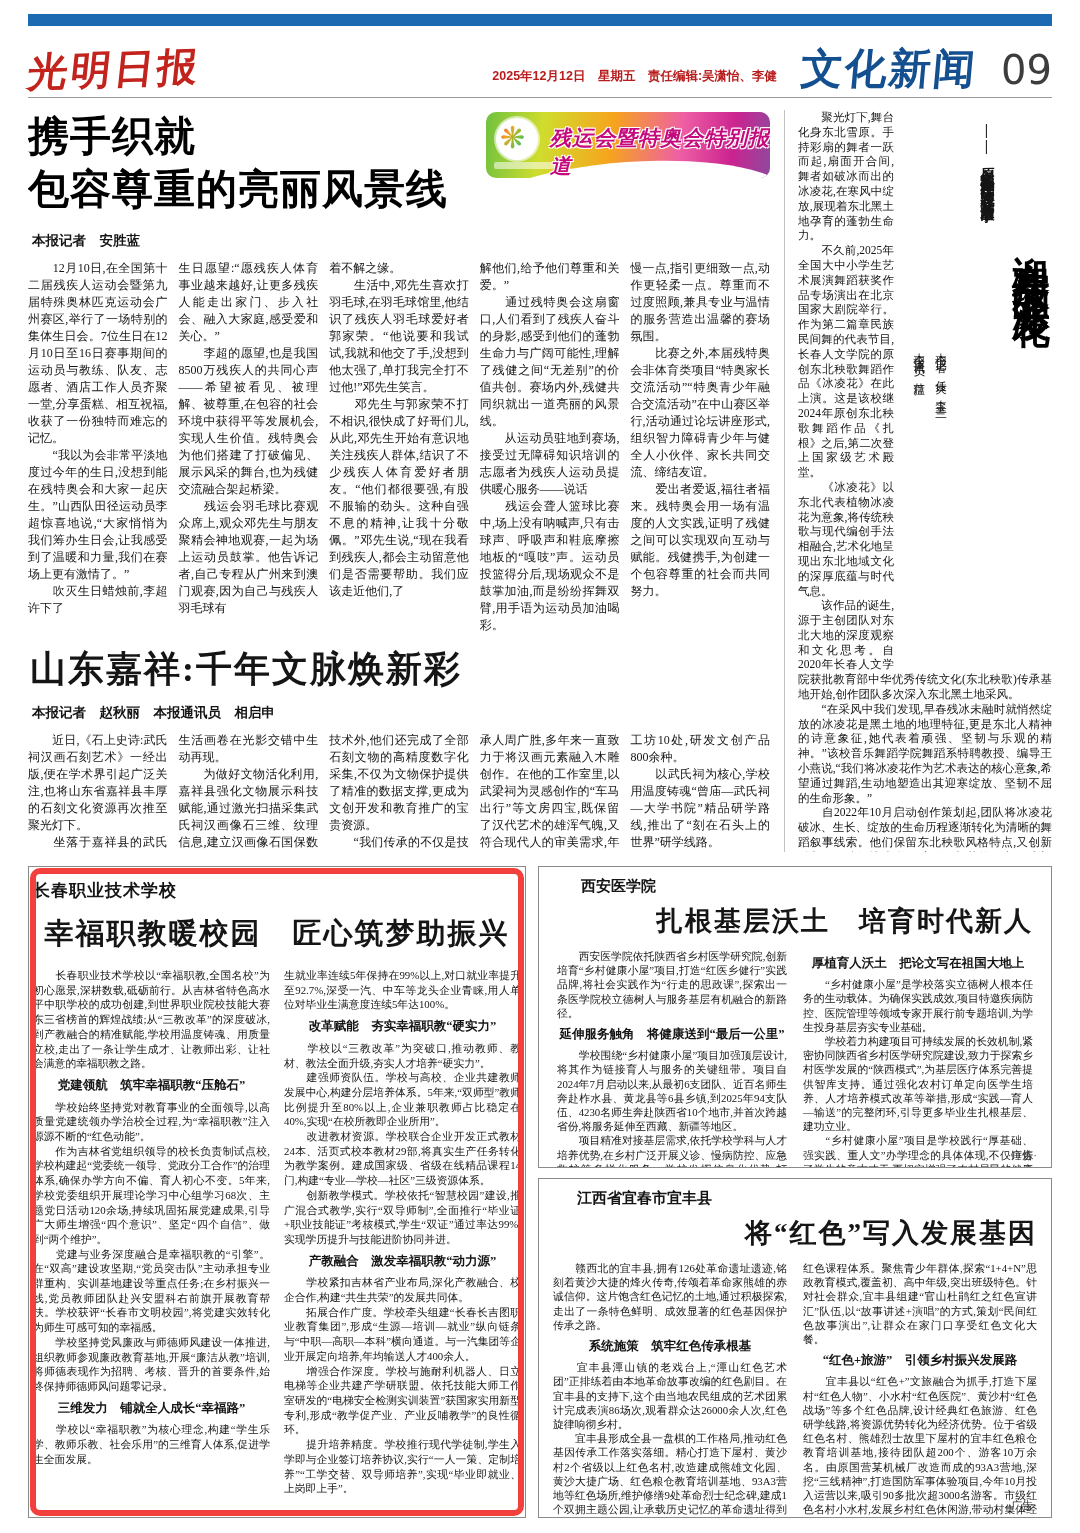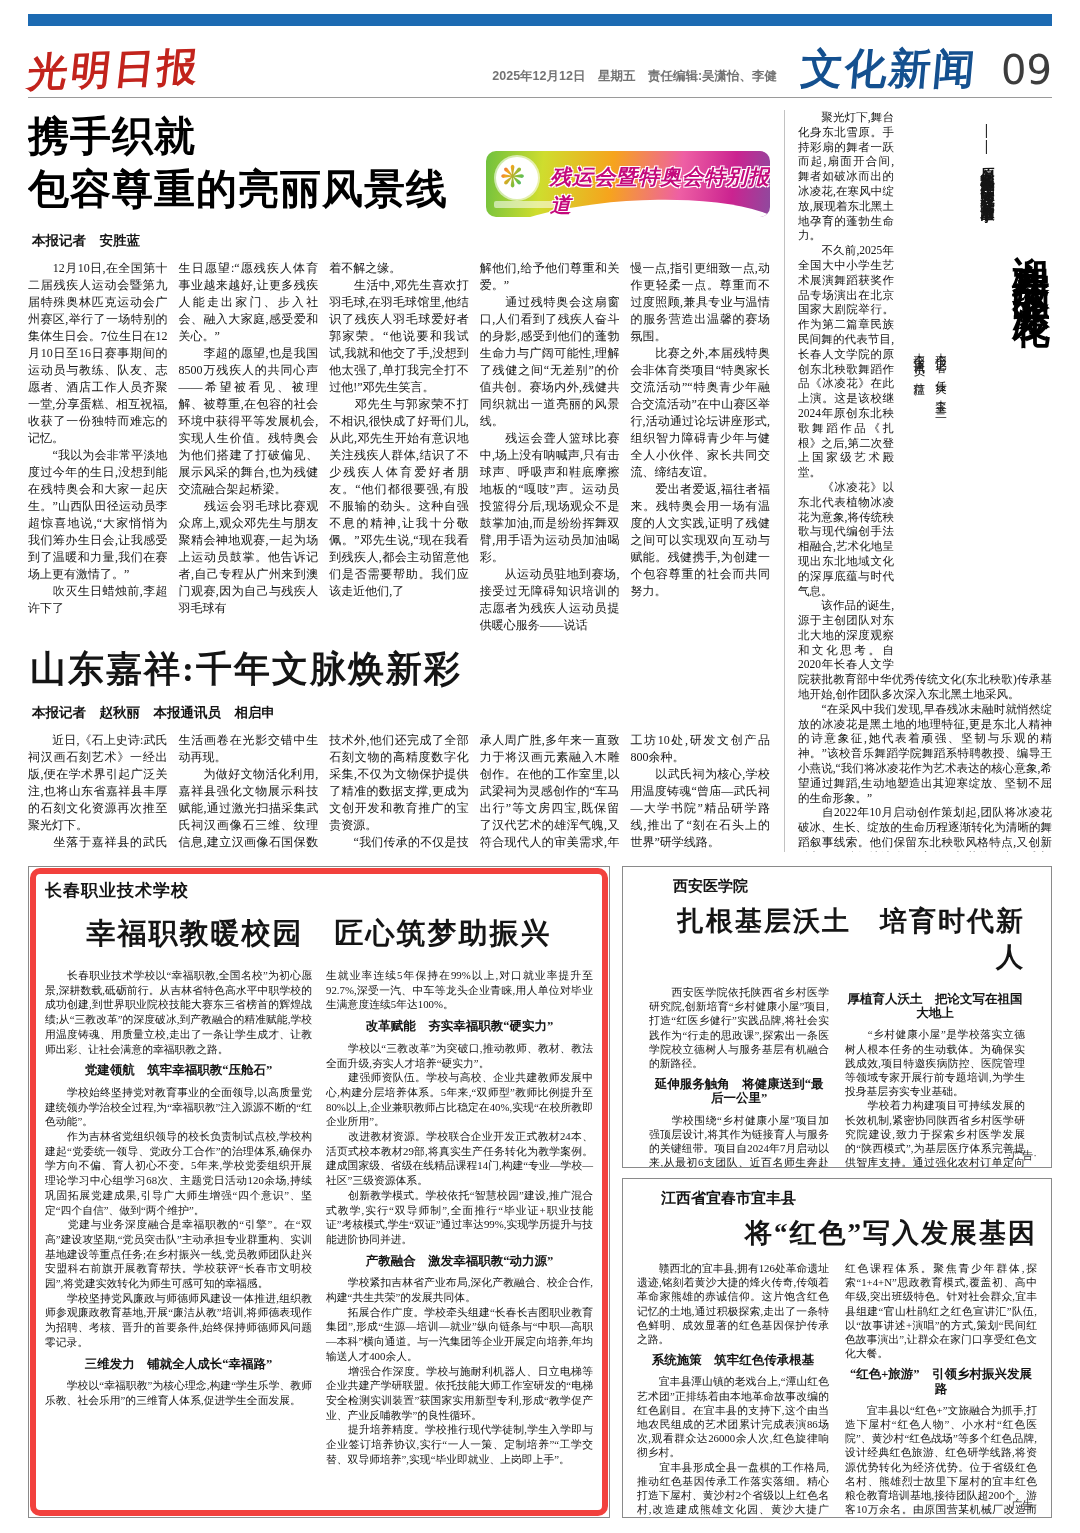--- a/index.html
+++ b/index.html
@@ -2,29 +2,29 @@
 <html><head>
 <meta charset="utf-8">
 <style>
   html,body{margin:0;padding:0}
   body{width:1080px;height:1533px;background:#fff;overflow:hidden;position:relative;
        font-family:"Liberation Serif","DejaVu Serif",serif;color:#151515;}
   
   .topbar{height:12px;background:#1c6ab2;margin:14px 28px 0 28px}
   .mh-row{display:flex;align-items:flex-end;margin:4px 28px 0 28px;border-bottom:1px solid #9a9a9a;padding-bottom:7px;height:60px}
   .logo{font-size:40px;font-weight:bold;color:#c2231c;letter-spacing:3px;transform:skewX(-8deg) rotate(-2deg);line-height:1}
-  .dateline{margin-left:auto;font-size:12.5px;color:#737373;padding-bottom:5px;margin-right:24px;font-family:"Liberation Sans",sans-serif;font-weight:bold}
+  .dateline{margin-left:auto;font-size:12.5px;color:#b91c1c;padding-bottom:5px;margin-right:24px;font-family:"Liberation Sans",sans-serif;font-weight:bold}
   .sect{font-size:42px;font-weight:900;color:#14508f;font-family:"Liberation Sans",sans-serif;letter-spacing:2px;transform:skewX(-5deg);line-height:1}
   .pagenum{font-size:40px;color:#3d3d3d;margin-left:24px;font-family:"DejaVu Sans",sans-serif;line-height:1}
   
   .main{display:flex;margin:12px 28px 0 28px;height:742px;overflow:hidden}
   .left-zone{width:742px;flex:none}
   .right-zone{flex:1;border-left:1px solid #c2c2c2;margin-left:14px;padding-left:13px;overflow:hidden}
   
-  .top-head{display:flex;align-items:flex-end}
+  .top-head{display:flex;align-items:flex-start}
   .hl-top{font-family:"Liberation Sans","DejaVu Sans",sans-serif;font-weight:900;font-size:41px;line-height:1.3;letter-spacing:1px;color:#000}
   .badge{margin-left:auto;margin-top:2px;position:relative;width:284px;height:66px;border-radius:10px;overflow:hidden;flex:none;
     background:linear-gradient(97deg,#6fc13e,#cfdd2e 20%,#f6a41d 44%,#ee5fa4 68%,#cb2390 86%,#8e4a9e)}
   .badge .wave{position:absolute;left:-20px;right:-20px;bottom:-30px;height:46px;background:#fff;border-radius:50% 50% 0 0/100% 100% 0 0;transform:rotate(-4deg)}
   .emblem{position:absolute;left:10px;top:6px;width:42px;height:42px;border-radius:50%;background:#fff;
     box-shadow:0 0 0 2px rgba(255,255,255,.6)}
   .emblem::after{content:"❋";position:absolute;left:4px;top:2px;font-size:30px;color:#d4177e;
     background:linear-gradient(120deg,#d4177e,#f6a41d,#6fc13e,#2aa4d8);-webkit-background-clip:text;background-clip:text;-webkit-text-fill-color:transparent}
   .emblem-sub{position:absolute;left:8px;top:50px;width:60px;height:7px;background:rgba(255,255,255,.55);border-radius:2px}
   .badge-title{position:absolute;left:64px;top:12px;font-family:"Liberation Sans",sans-serif;font-weight:900;font-style:italic;
@@ -39,29 +39,29 @@
   
   .rtext{font-size:11.5px;line-height:14.8px;text-align:justify}
   .vbox{float:right;width:150px;height:545px;position:relative;margin-left:8px;margin-bottom:4px}
   .vtitle{position:absolute;top:114px;right:0;writing-mode:vertical-rl;font-size:38px;font-weight:900;letter-spacing:7px;line-height:1.15;color:#000}
   .vsub{position:absolute;top:14px;right:58px;writing-mode:vertical-rl;font-size:14px;font-weight:bold;letter-spacing:2px}
   .vby{position:absolute;top:234px;right:104px;writing-mode:vertical-rl;font-size:11.5px;letter-spacing:3px}
   .vby div{margin-left:7px}
   
   .bottom{display:flex;gap:12px;margin:14px 28px 0 28px;height:652px}
   .box{border:1px solid #8a8a8a;background:#fff;overflow:hidden;box-sizing:border-box}
-  .bl{width:582px;flex:none;position:relative;padding:12px 16px}
+  .bl{width:498px;flex:none;position:relative;padding:12px 4px}
   .hl-red{position:absolute;left:1px;top:1px;right:1px;bottom:1px;border:6px solid #f2413d;border-radius:10px;pointer-events:none;z-index:5}
   .bl-kicker{font-size:17px;font-weight:bold;font-family:"Liberation Sans",sans-serif;letter-spacing:1px}
   .bl-head{text-align:center;font-size:29px;font-weight:900;margin:12px 0 14px;letter-spacing:2px}
   .bl-cols{display:flex;gap:14px}
   .bl-col{flex:1;font-size:10.8px;line-height:14.7px}
   .blk-h{margin:7px 0;text-align:center;font-size:12.5px;font-weight:bold;font-family:"Liberation Serif",serif}
   .br{flex:1;display:flex;flex-direction:column;gap:10px}
-  .xian{height:302px;flex:none;padding:8px 26px;position:relative}
+  .xian{height:302px;flex:none;padding:8px 18px;position:relative}
   .yifeng{flex:1;padding:8px 14px;position:relative}
   .br-kicker{font-size:15px;font-weight:bold;font-family:"Liberation Sans",sans-serif;margin-left:24px;margin-top:2px}
   .br-head{text-align:right;font-size:27px;font-weight:900;margin:7px 0 10px;letter-spacing:2px}
   .br-cols{display:flex;gap:16px}
   .br-col{flex:1;font-size:10.8px;line-height:14.2px}
   .ad{position:absolute;right:14px;bottom:4px;font-size:11px;color:#333}
 </style>
 </head>
 <body>
 
@@ -105,22 +105,22 @@
             <p class="blk-p">　　残运会羽毛球比赛观众席上,观众邓先生与朋友聚精会神地观赛,一起为场上运动员鼓掌。他告诉记者,自己专程从广州来到澳门观赛,因为自己与残疾人羽毛球有</p>
           </div>
         <div class="col">
             <p class="blk-p">着不解之缘。</p>
             <p class="blk-p">　　生活中,邓先生喜欢打羽毛球,在羽毛球馆里,他结识了残疾人羽毛球爱好者郭家荣。“他说要和我试试,我就和他交了手,没想到他太强了,单打我完全打不过他!”邓先生笑言。</p>
             <p class="blk-p">　　邓先生与郭家荣不打不相识,很快成了好哥们儿,从此,邓先生开始有意识地关注残疾人群体,结识了不少残疾人体育爱好者朋友。“他们都很要强,有股不服输的劲头。这种自强不息的精神,让我十分敬佩。”邓先生说,“现在我看到残疾人,都会主动留意他们是否需要帮助。我们应该走近他们,了</p>
           </div>
         <div class="col">
             <p class="blk-p">解他们,给予他们尊重和关爱。”</p>
             <p class="blk-p">　　通过残特奥会这扇窗口,人们看到了残疾人奋斗的身影,感受到他们的蓬勃生命力与广阔可能性,理解了残健之间“无差别”的价值共创。赛场内外,残健共同织就出一道亮丽的风景线。</p>
+            <p class="blk-p">　　从运动员驻地到赛场,接受过无障碍知识培训的志愿者为残疾人运动员提供暖心服务——说话</p>
             <p class="blk-p">　　残运会聋人篮球比赛中,场上没有呐喊声,只有击球声、呼吸声和鞋底摩擦地板的“嘎吱”声。运动员投篮得分后,现场观众不是鼓掌加油,而是纷纷挥舞双臂,用手语为运动员加油喝彩。</p>
-            <p class="blk-p">　　从运动员驻地到赛场,接受过无障碍知识培训的志愿者为残疾人运动员提供暖心服务——说话</p>
           </div>
         <div class="col">
             <p class="blk-p">慢一点,指引更细致一点,动作更轻柔一点。尊重而不过度照顾,兼具专业与温情的服务营造出温馨的赛场氛围。</p>
             <p class="blk-p">　　比赛之外,本届残特奥会非体育类项目“特奥家长交流活动”“特奥青少年融合交流活动”在中山赛区举行,活动通过论坛讲座形式,组织智力障碍青少年与健全人小伙伴、家长共同交流、缔结友谊。</p>
             <p class="blk-p">　　爱出者爱返,福往者福来。残特奥会用一场有温度的人文实践,证明了残健之间可以实现双向互动与赋能。残健携手,为创建一个包容尊重的社会而共同努力。</p>
           </div>
       </div>
     </section>
 
     <section class="art-mid">

